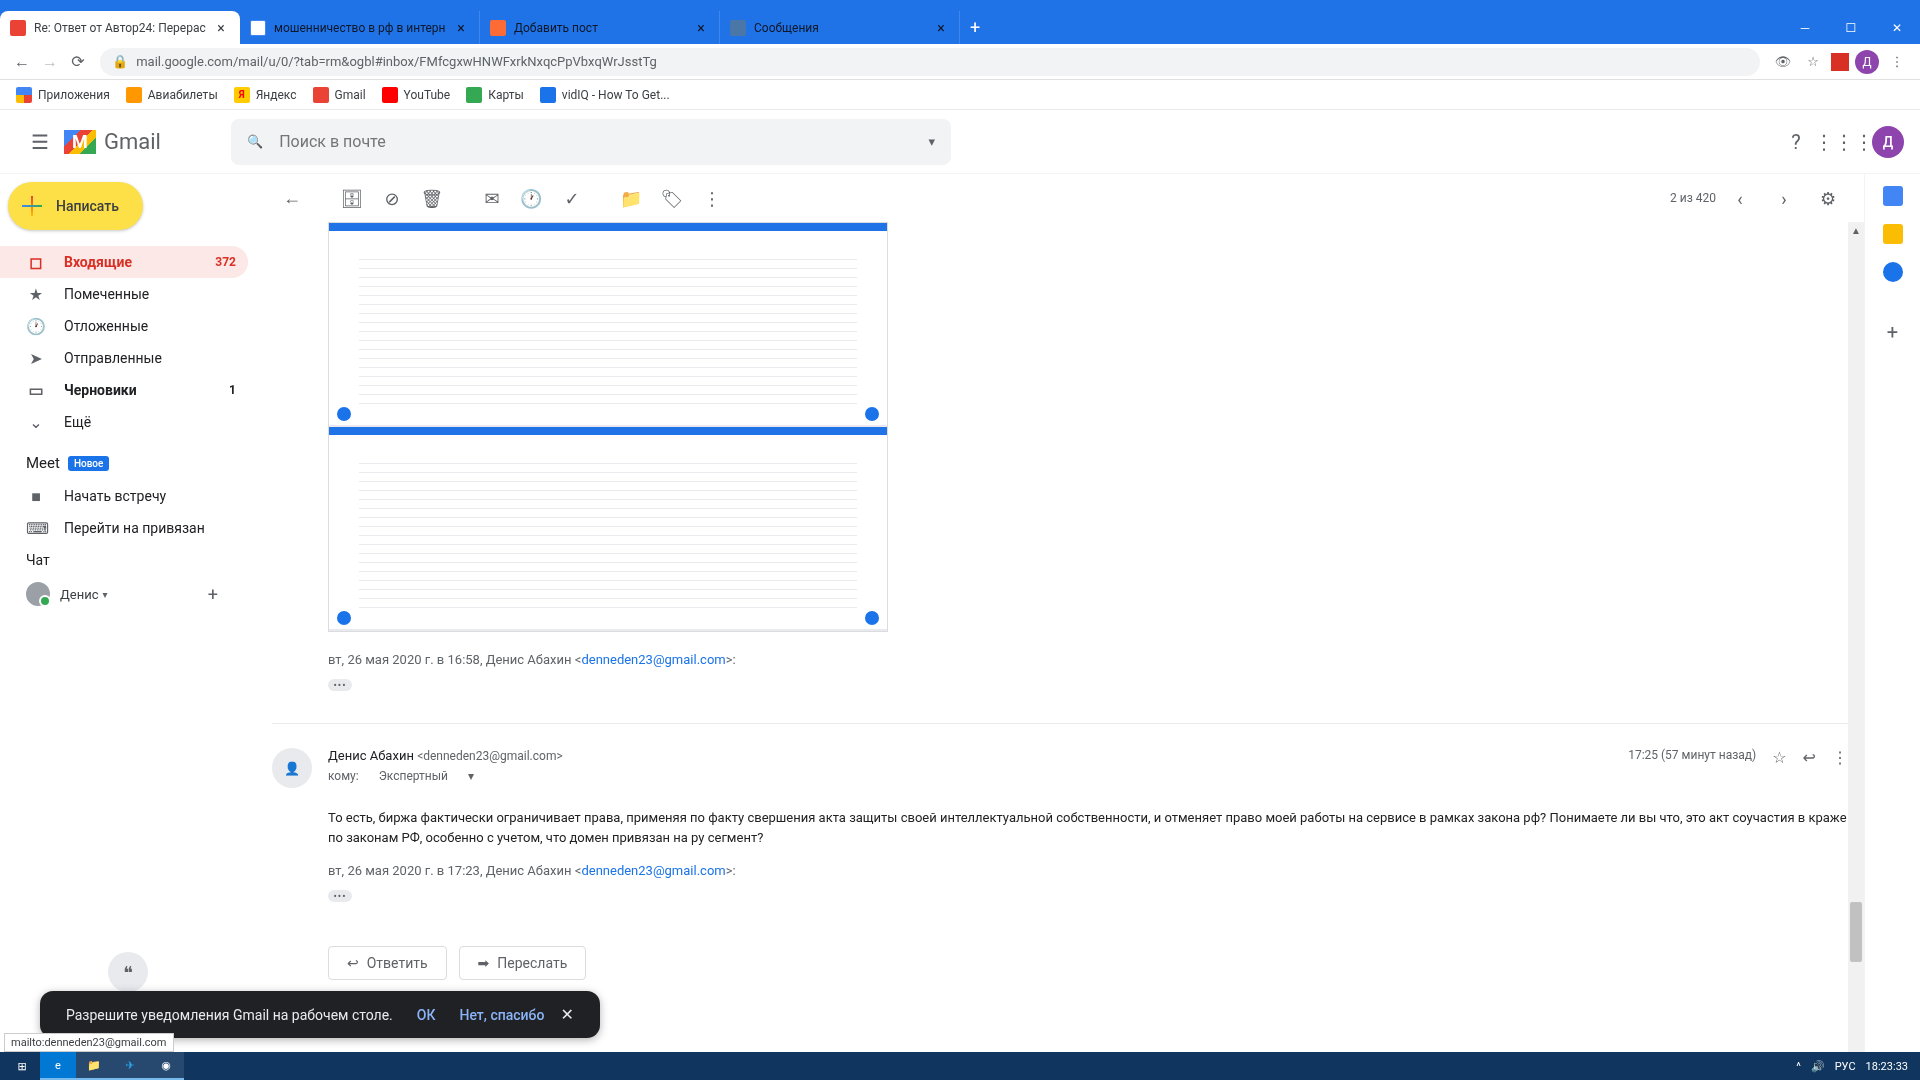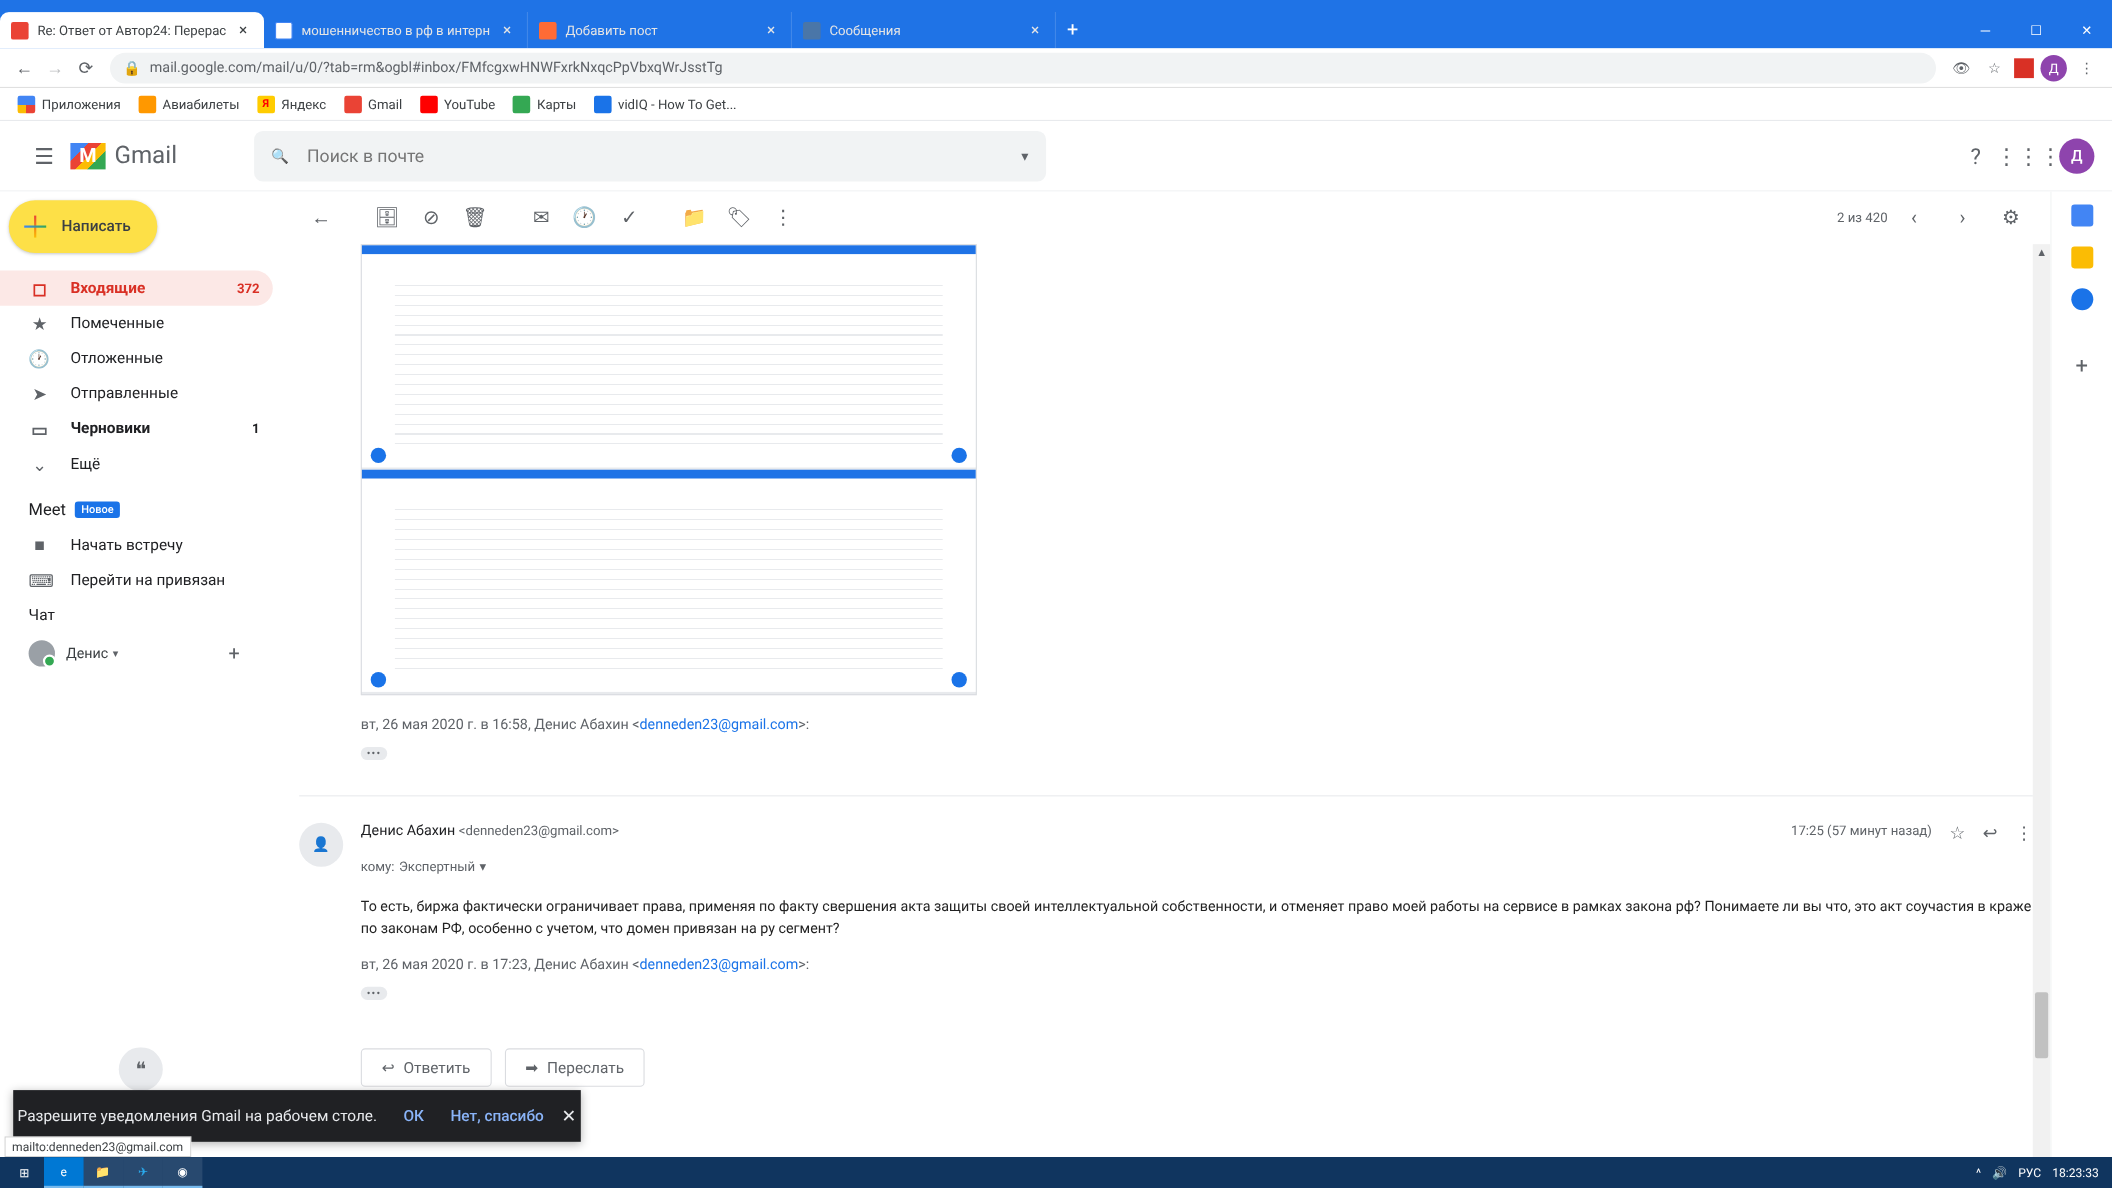--- a/index.html
+++ b/index.html
@@ -1,19 +1,19 @@
 <!DOCTYPE html>
 <html><head>
 <meta charset="utf-8">
 <style>
 *{margin:0;padding:0;box-sizing:border-box;font-family:Roboto,Arial,sans-serif}
 body{width:1920px;height:1080px;overflow:hidden;background:#fff;font-size:13px;color:#202124}
 .titlebar{height:44px;background:#1f73e6;display:flex;align-items:flex-end}
 .tabs{display:flex;height:33px;flex:1}
-.tab{display:flex;align-items:center;padding:0 10px;height:33px;min-width:240px;max-width:240px;color:#e5e5e5;font-size:12px;position:relative;border-right:1px solid rgba(255,255,255,.15)}
+.tab{display:flex;align-items:center;padding:0 10px;height:33px;min-width:240px;max-width:240px;color:#0f172a;font-size:12px;position:relative;border-right:1px solid rgba(255,255,255,.15)}
 .tab.active{background:#fff;color:#3c4043;border-radius:8px 8px 0 0}
 .tab-icon{width:16px;height:16px;margin-right:8px;flex-shrink:0;background:#ea4335;border-radius:2px}
 .tab-icon.g{background:#fff;border:1px solid #4285f4}
 .tab-icon.r{background:#ff6b35}
 .tab-icon.v{background:#4a76a8}
 .tab-title{flex:1;overflow:hidden;white-space:nowrap;text-overflow:ellipsis}
 .tab-close{width:16px;height:16px;display:flex;align-items:center;justify-content:center;font-size:14px;cursor:pointer}
 .newtab{width:30px;display:flex;align-items:center;justify-content:center;color:#fff;font-size:18px;cursor:pointer}
 .winbtns{display:flex;height:33px}
 .winbtn{width:46px;display:flex;align-items:center;justify-content:center;color:#fff;font-size:12px;cursor:pointer}
@@ -73,36 +73,36 @@
 .at-content{position:absolute;inset:20px 30px 20px 30px;background:repeating-linear-gradient(#fff,#fff 8px,#e8eaed 8px,#e8eaed 9px)}
 .quote-line{font-size:13px;color:#5f6368;margin:8px 0}
 .quote-line a{color:#1a73e8;text-decoration:none}
 .dots{width:24px;height:12px;background:#e8eaed;border-radius:6px;display:inline-flex;align-items:center;justify-content:center;cursor:pointer;color:#5f6368;font-size:10px;letter-spacing:1px;margin:4px 0 20px}
 .divider{height:1px;background:#e8eaed;margin:12px 0 12px -56px}
 .msg-header{display:flex;align-items:flex-start;padding:12px 0;margin-left:-56px}
 .msg-avatar{width:40px;height:40px;border-radius:50%;background:#e8eaed;margin-right:16px;flex-shrink:0;display:flex;align-items:center;justify-content:center;color:#9aa0a6}
 .msg-from{font-size:13px}
 .msg-from .name{font-weight:400;color:#202124}
 .msg-from .email{color:#5f6368;font-size:12px}
-.msg-to{font-size:12px;color:#5f6368;margin-top:18px;display:flex;align-items:center;gap:4px}
+.msg-to{font-size:12px;color:#5f6368;margin-top:6px;display:flex;align-items:center;gap:20px}
 .msg-meta{margin-left:auto;display:flex;align-items:flex-start;gap:16px;font-size:12px;color:#5f6368}
 .msg-meta .mi{cursor:pointer;font-size:16px}
 .msg-body{font-size:13px;color:#222;line-height:1.5;margin-top:8px}
 .reply-btns{display:flex;gap:12px;margin:24px 0 40px}
 .reply-btn{padding:8px 18px;border:1px solid #dadce0;border-radius:4px;font-size:14px;color:#5f6368;cursor:pointer;display:flex;align-items:center;gap:8px;background:#fff}
 .sidepanel{width:56px;border-left:1px solid #f1f3f4;display:flex;flex-direction:column;align-items:center;padding-top:12px;gap:18px}
 .sp-icon{width:20px;height:20px;cursor:pointer}
 .sp-cal{background:#4285f4;border-radius:3px}
 .sp-keep{background:#fbbc04;border-radius:3px}
 .sp-tasks{background:#1a73e8;border-radius:50%}
 .sp-plus{color:#5f6368;font-size:20px;margin-top:20px}
 .chat-empty{position:fixed;left:0;bottom:50px;width:256px;display:flex;flex-direction:column;align-items:center;font-size:12px;color:#5f6368}
 .chat-bubble{width:40px;height:40px;border-radius:50%;background:#e8eaed;display:flex;align-items:center;justify-content:center;margin-bottom:8px;font-size:18px}
 .chat-empty a{color:#1a73e8;text-decoration:none;margin-top:2px}
-.toast{position:fixed;left:12px;bottom:42px;background:#202124;color:#e8eaed;padding:14px 4px;border-radius:0;display:flex;align-items:center;font-size:14px;box-shadow:0 2px 8px rgba(0,0,0,.3)}
+.toast{position:fixed;left:40px;bottom:42px;background:#202124;color:#e8eaed;padding:14px 26px;border-radius:13px;display:flex;align-items:center;font-size:14px;box-shadow:0 2px 8px rgba(0,0,0,.3)}
 .toast-btn{color:#8ab4f8;margin-left:24px;cursor:pointer;font-weight:500}
 .toast-close{margin-left:16px;cursor:pointer;font-size:16px}
 .status-hint{position:fixed;left:4px;bottom:28px;background:#fff;border:1px solid #ccc;padding:2px 6px;font-size:11px;color:#3c4043}
 .taskbar{position:fixed;bottom:0;left:0;right:0;height:28px;background:#10355f;display:flex;align-items:center;padding:0 4px;color:#fff;font-size:11px}
 .tb-item{width:36px;height:28px;display:flex;align-items:center;justify-content:center;cursor:pointer}
 .tb-item.active{border-bottom:2px solid #76b9ed;background:rgba(255,255,255,.1)}
 .tray{margin-left:auto;display:flex;align-items:center;gap:10px;padding-right:8px}
 .scrollbar-v{position:absolute;right:0;top:48px;bottom:0;width:16px;background:#f1f1f1}
 .scrollbar-thumb{position:absolute;left:2px;right:2px;top:680px;height:60px;background:#c1c1c1;border-radius:2px}
 .scrollbar-arrow{position:absolute;left:0;right:0;height:16px;display:flex;align-items:center;justify-content:center;color:#5f6368;font-size:10px}

